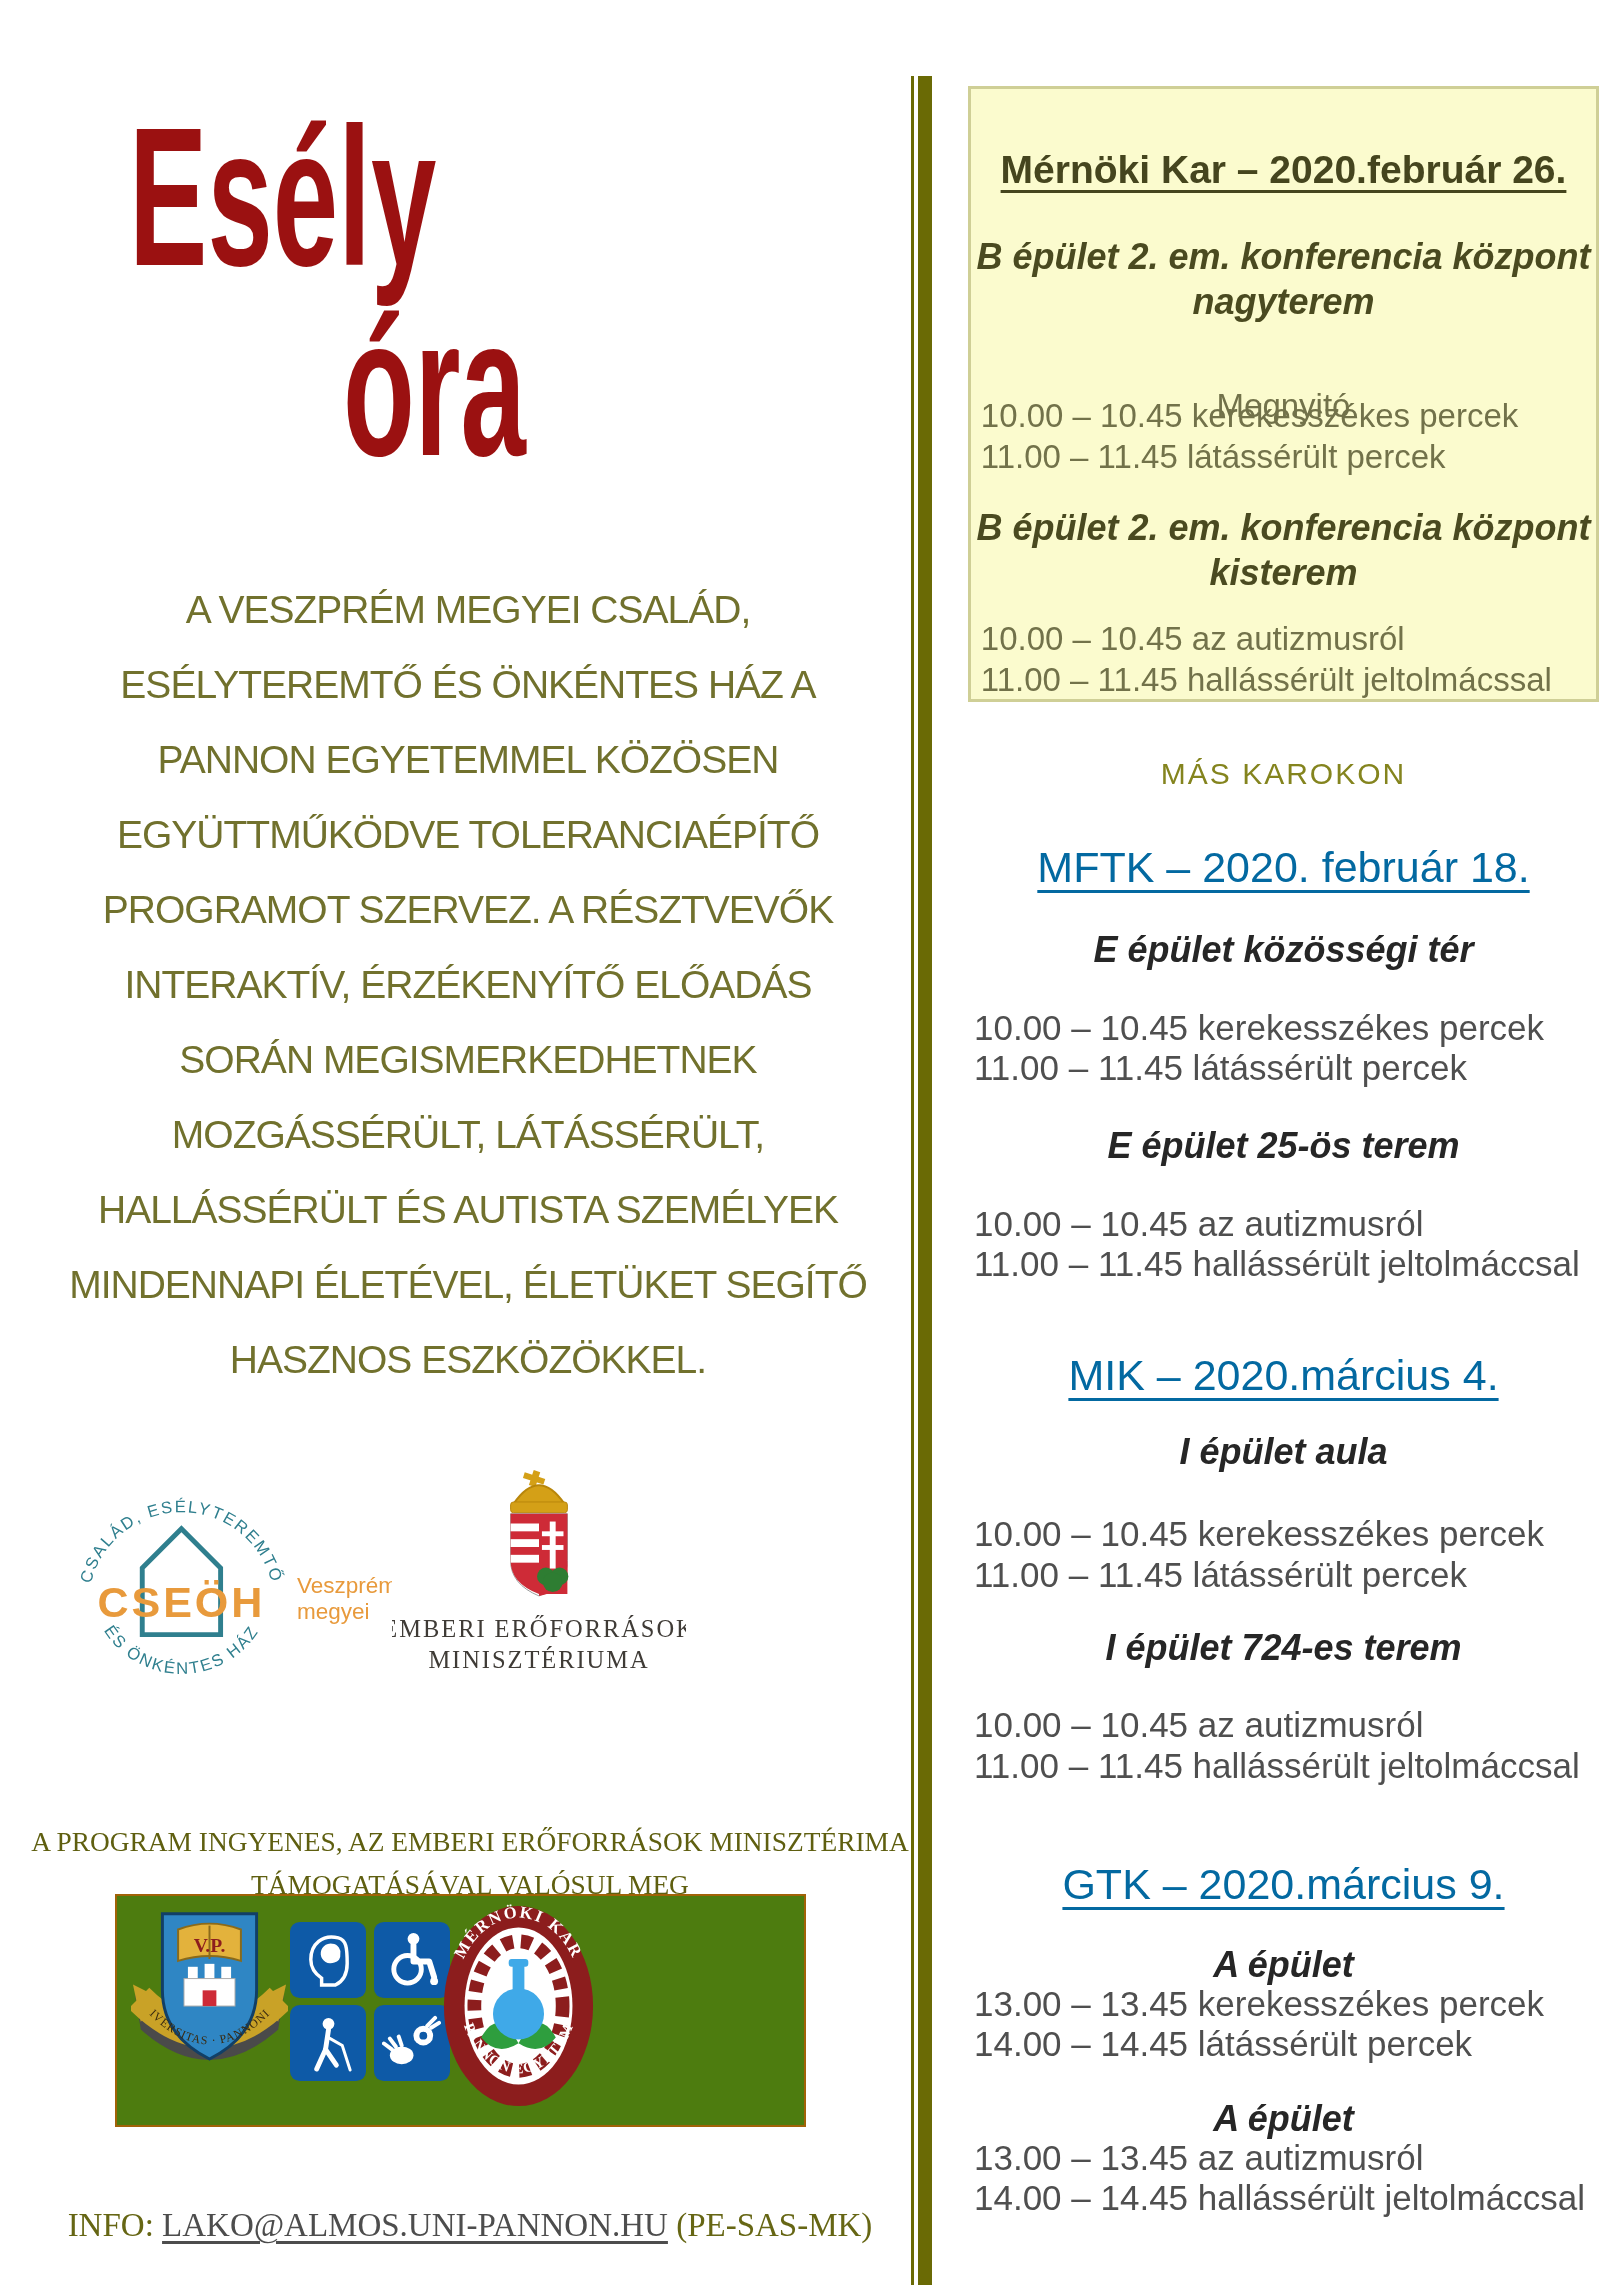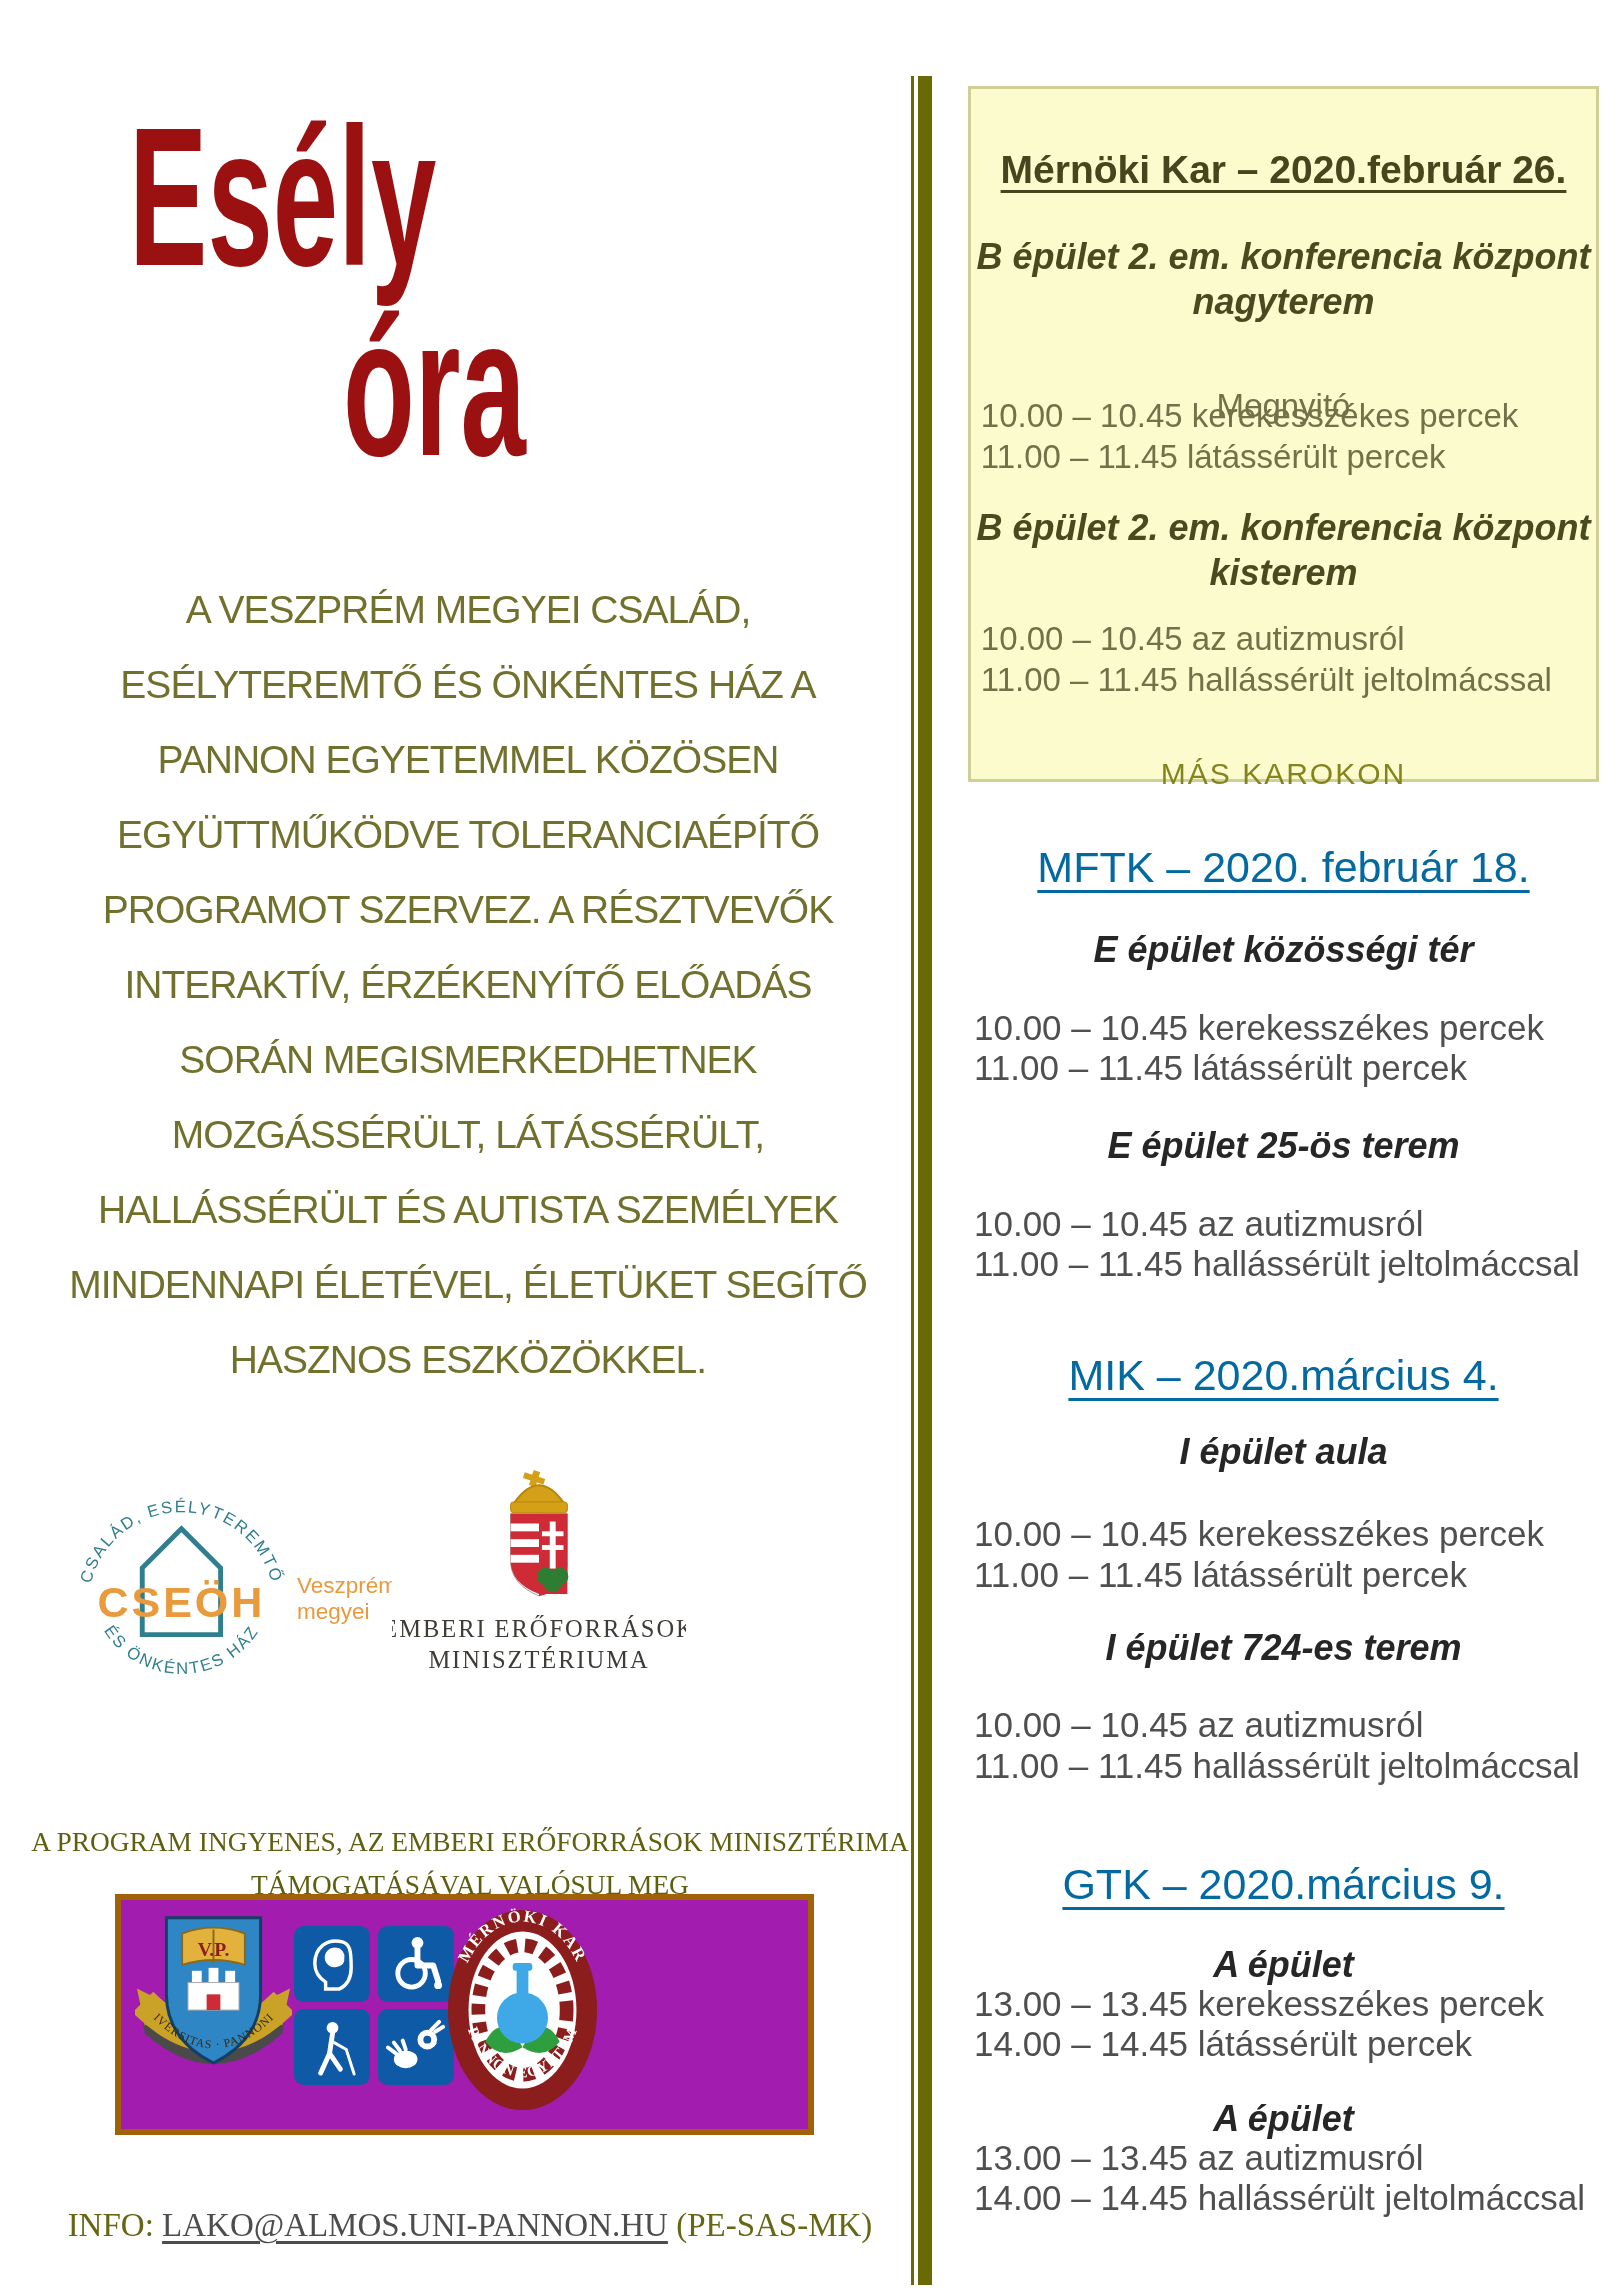--- a/index.html
+++ b/index.html
@@ -17,31 +17,31 @@
          color:#71712D;font-size:39px;line-height:75px;letter-spacing:-1px;}
 
   .support{position:absolute;left:29px;top:1821px;width:882px;text-align:center;
            font-family:"Liberation Serif",serif;font-size:27.4px;line-height:43px;color:#5F5F10;}
 
   .info-line{position:absolute;left:29px;top:2207px;width:882px;text-align:center;
              font-family:"Liberation Serif",serif;font-size:33px;color:#666614;}
   .info-link{color:#4D4D4D;text-decoration:underline;text-underline-offset:4.9px;cursor:pointer;}
 
   .logo-box{position:absolute;left:115px;top:1894px;width:687px;height:229px;
-            border:6px solid #a16207;background:#a21caf;}
+            border:2px solid #a16207;background:#4d7c0f;}
   .access-grid{position:absolute;left:173px;top:25.5px;width:161px;height:161px;
                display:grid;grid-template-columns:76px 76px;grid-template-rows:76px 76px;gap:7.8px;}
   .access-cell{background:#0E5AA7;border-radius:9.8px;display:flex;align-items:center;justify-content:center;}
 
   
   .div-thin{position:absolute;left:911px;top:76px;width:2.9px;height:2209px;background:#6A6A05;}
   .div-thick{position:absolute;left:918px;top:76px;width:13.7px;height:2209px;background:#6A6A05;}
 
   
-  .ybox{position:absolute;left:968px;top:86px;width:631px;height:696px;
+  .ybox{position:absolute;left:968px;top:86px;width:631px;height:616px;
         background:#FBFBCE;border:3.9px solid #CFCF96;box-sizing:border-box;}
   .yb-c{position:absolute;left:0;width:100%;text-align:center;}
   .yb-l{position:absolute;left:9.8px;width:608px;text-align:left;}
   .yb-title{font-size:39px;font-weight:700;color:#45451E;}
   .yb-title span{text-decoration:underline;text-decoration-thickness:2.9px;text-underline-offset:6.9px;}
   .yb-venue{font-size:36px;font-weight:700;font-style:italic;color:#4A4A20;line-height:45px;}
   .yb-text{font-size:33px;color:#72724A;line-height:41px;}
 
   .rc{position:absolute;left:968px;width:631px;text-align:center;}
   .rl{position:absolute;left:974px;width:637px;text-align:left;}

